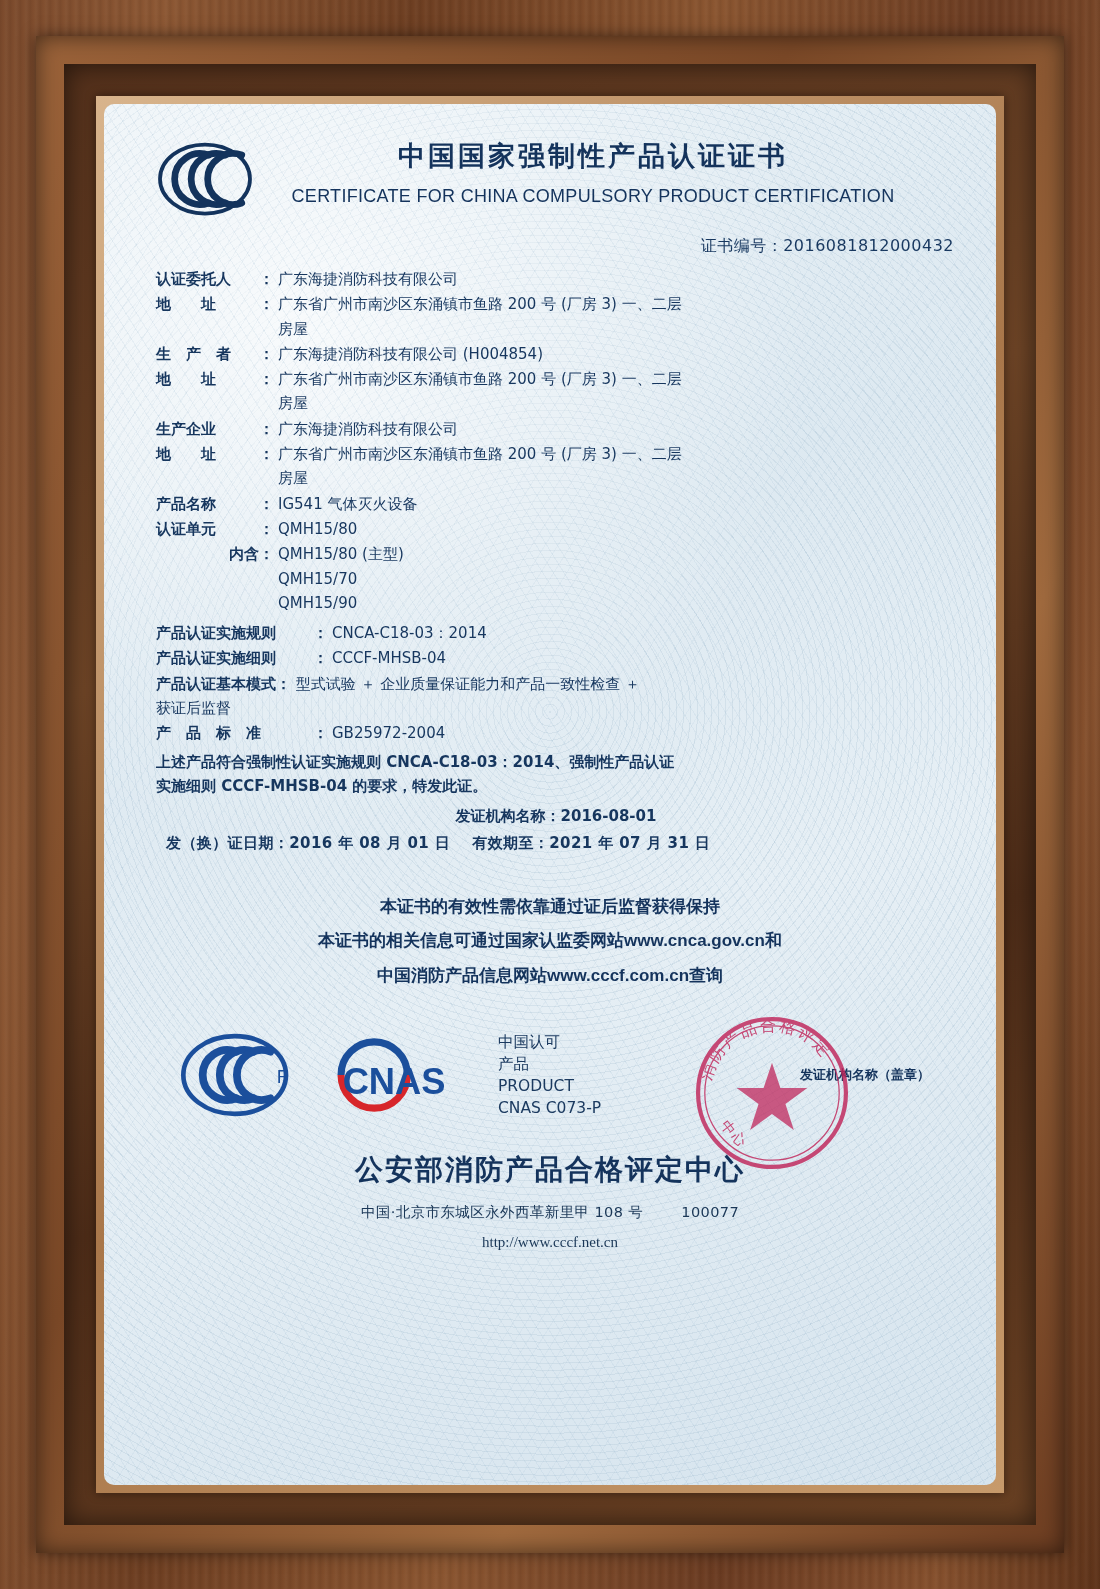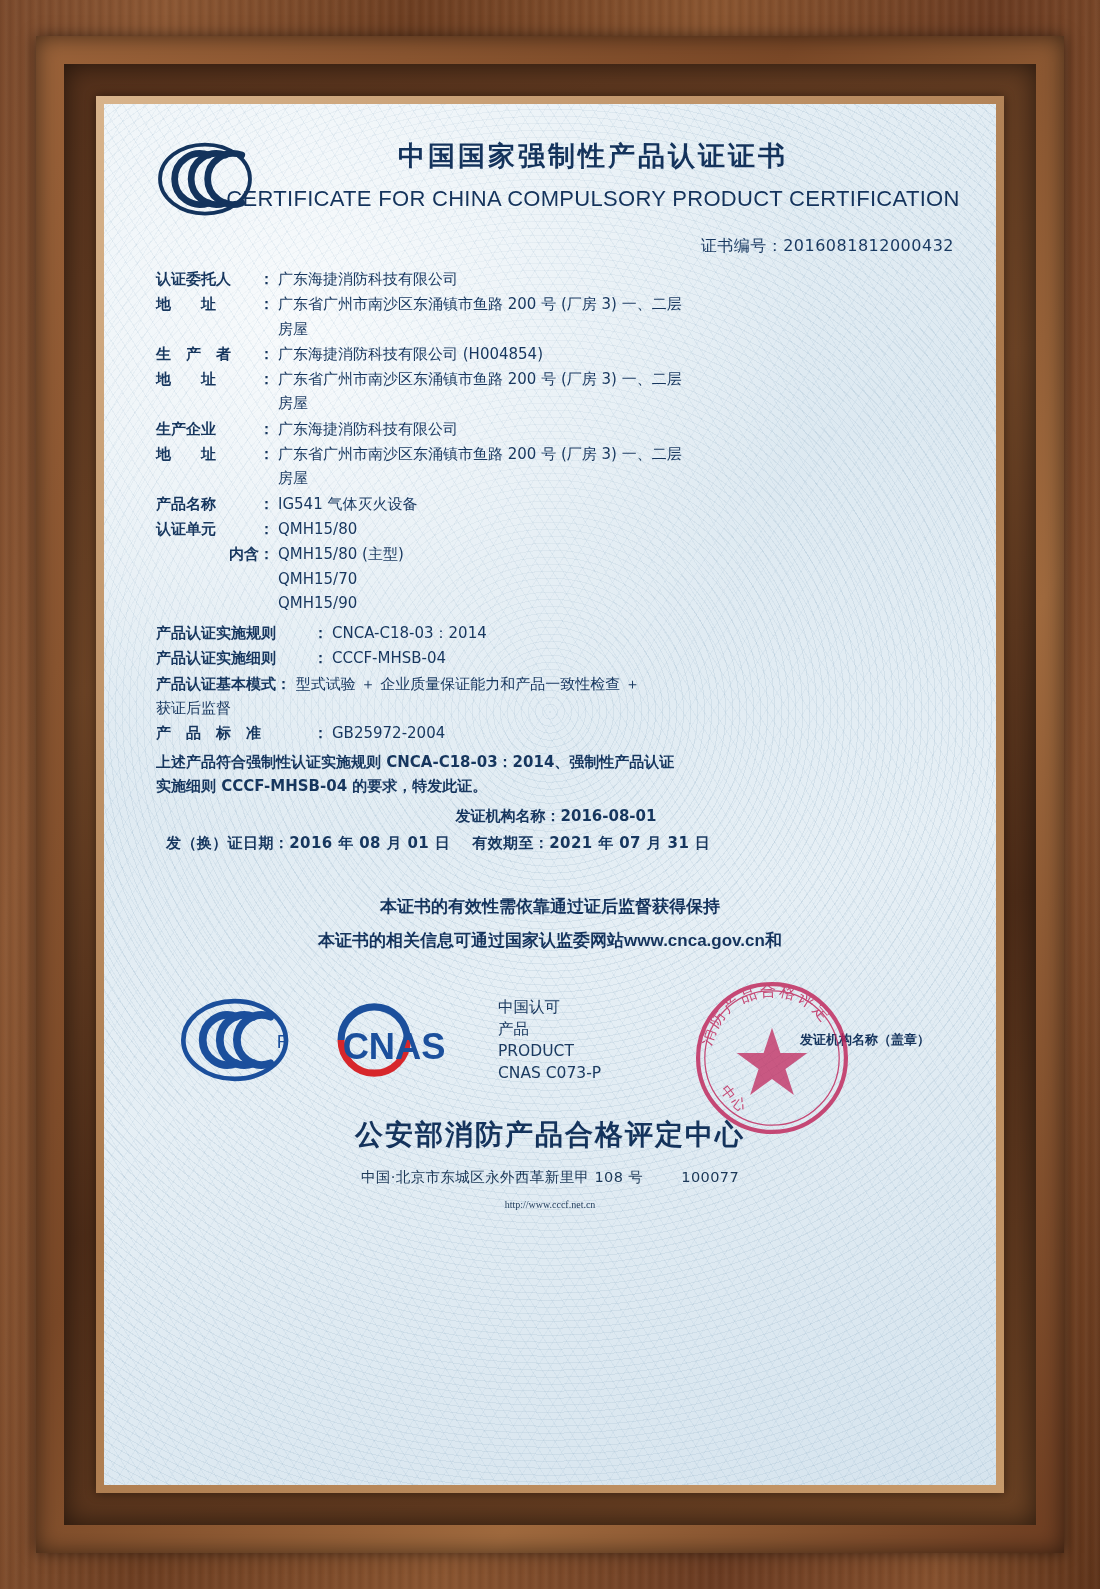--- a/index.html
+++ b/index.html
@@ -50,20 +50,21 @@
     left: 104px; top: 104px;
     width: 892px; height: 1381px;
     background:
       radial-gradient(circle at 22% 16%, rgba(255,255,255,0.75) 0%, rgba(255,255,255,0) 38%),
       repeating-radial-gradient(circle at 50% 44%,
          rgba(173,196,212,0.30) 0px, rgba(173,196,212,0.30) 1px,
          rgba(255,255,255,0) 1px, rgba(255,255,255,0) 7px),
       linear-gradient(160deg, #e9f1f6 0%, #dde9f1 35%, #e6eff5 60%, #d6e4ee 100%);
     overflow: hidden;
     color: #16365e;
+    border-radius: 10px;
   }
   .guilloche {
     position: absolute; inset: 0;
     background:
       repeating-linear-gradient(58deg, rgba(120,160,190,0.10) 0 1px, rgba(255,255,255,0) 1px 9px),
       repeating-linear-gradient(-58deg, rgba(120,160,190,0.08) 0 1px, rgba(255,255,255,0) 1px 11px);
     pointer-events: none;
   }
 
   
@@ -86,21 +87,21 @@
   }
   .title-cn {
     font-size: 27px;
     font-weight: bold;
     letter-spacing: 3px;
     color: #14335c;
     font-family: "DejaVu Sans", "Liberation Sans", sans-serif;
   }
   .title-en {
     margin-top: 12px;
-    font-size: 22px;
+    font-size: 18px;
     letter-spacing: 0.3px;
     color: #14335c;
     font-family: "Liberation Sans", sans-serif;
   }
 
   .cert-no {
     margin-top: 18px;
     text-align: right;
     padding-right: 42px;
     font-size: 16px;
@@ -218,21 +219,21 @@
   }
   .addr {
     margin-top: 14px;
     font-size: 14.5px;
     color: #1a3757;
     letter-spacing: 0.4px;
   }
   .addr .zip { display: inline-block; margin-left: 38px; }
   .site {
     margin-top: 12px;
-    font-size: 10px;
+    font-size: 15px;
     color: #1a3757;
     font-family: "Liberation Serif", serif;
   }
 </style>
 </head>
 <body>
 
 <div class="frame-outer">
   <div class="frame-bevel1"></div>
   <div class="frame-bevel2"></div>
@@ -386,20 +387,23 @@
 
       <div class="date-line" style="text-align:left; padding-left:10px;">
         <span>发（换）证日期</span><span>：</span><span>2016 年 08 月 01 日</span><span class="gap"></span><span>有效期至</span><span>：</span><span>2021 年 07 月 31 日</span>
       </div>
     </div>
 
     <div class="notes">
       <div>本证书的有效性需依靠通过证后监督获得保持</div>
       <div>
         <span>本证书的相关信息可通过国家认监委网站</span><span class="url">www.cnca.gov.cn</span><span>和</span>
+      </div>
+      <div>
+        <span>中国消防产品信息网站</span><span class="url">www.cccf.com.cn</span><span>查询</span>
       </div>
     </div>
 
     <div class="logos">
       <svg class="cccf-badge" viewBox="0 0 150 108">
         <ellipse cx="72" cy="54" rx="66" ry="50" fill="none" stroke="#1b4f9c" stroke-width="6"></ellipse>
         <path d="M74 24 A32 32 0 1 0 74 84" fill="none" stroke="#1b4f9c" stroke-width="10" stroke-linecap="round"></path>
         <path d="M96 24 A32 32 0 1 0 96 84" fill="none" stroke="#1b4f9c" stroke-width="10" stroke-linecap="round"></path>
         <path d="M118 24 A32 32 0 1 0 118 84" fill="none" stroke="#1b4f9c" stroke-width="10" stroke-linecap="round"></path>
         <text x="126" y="64" font-family="Liberation Sans, sans-serif" font-size="24" fill="#1b4f9c">F</text>

